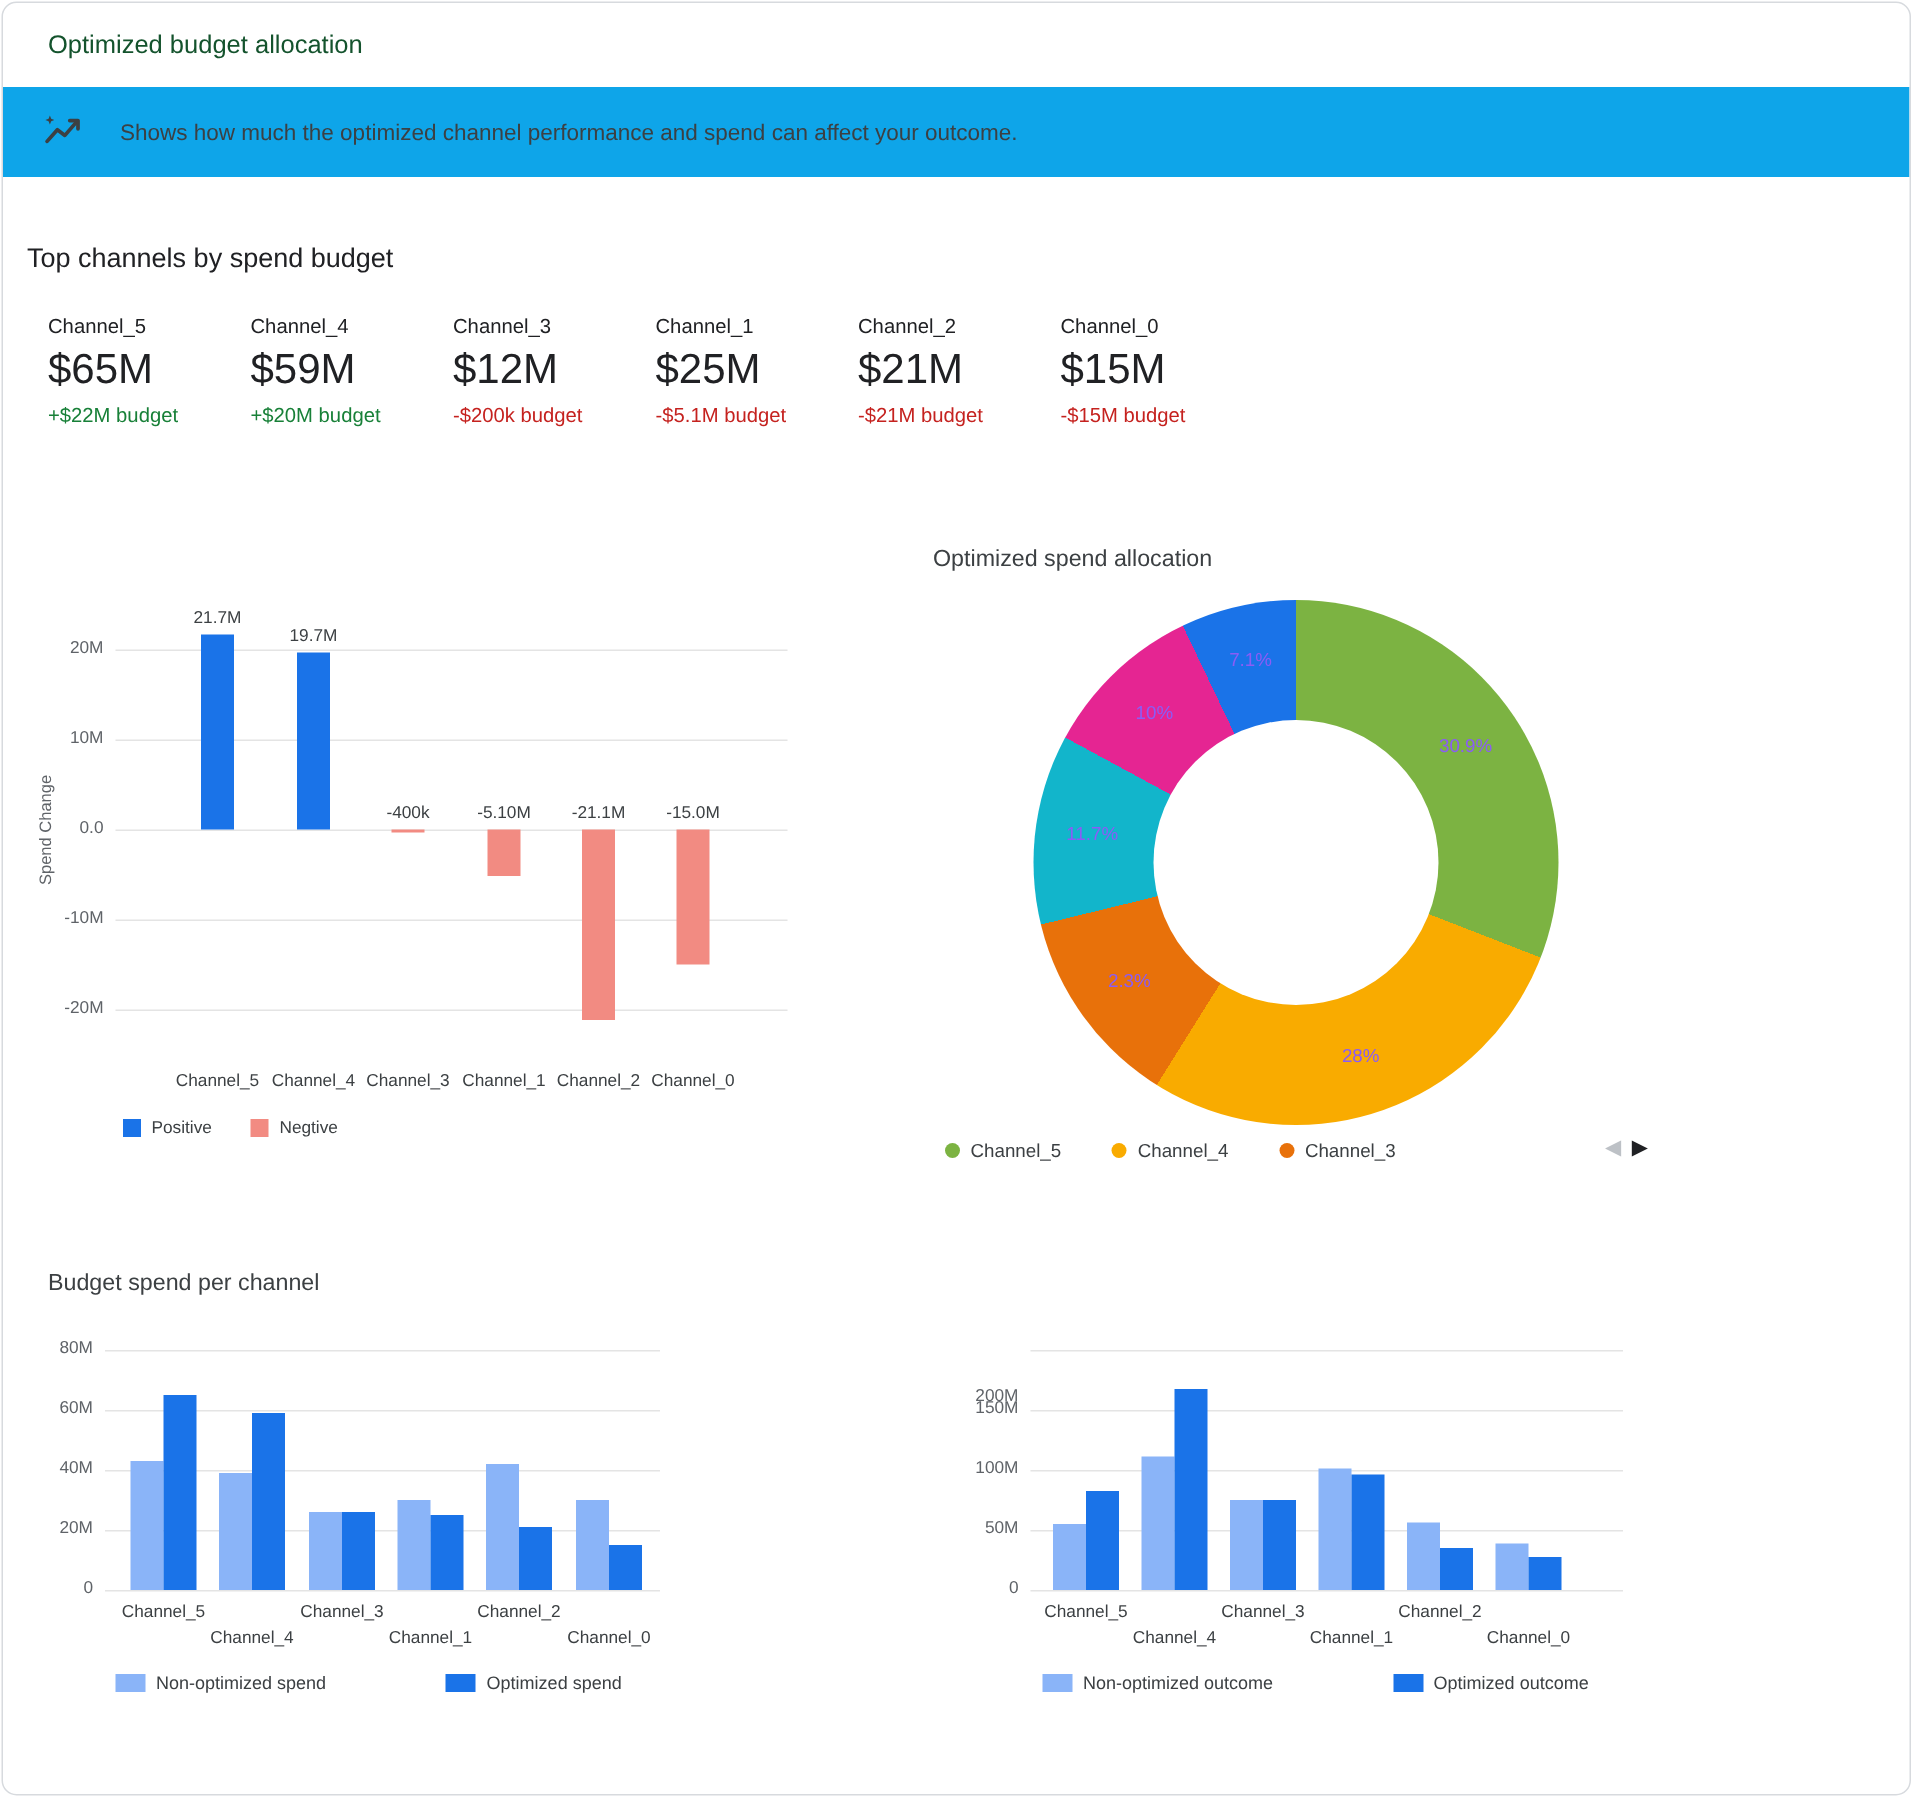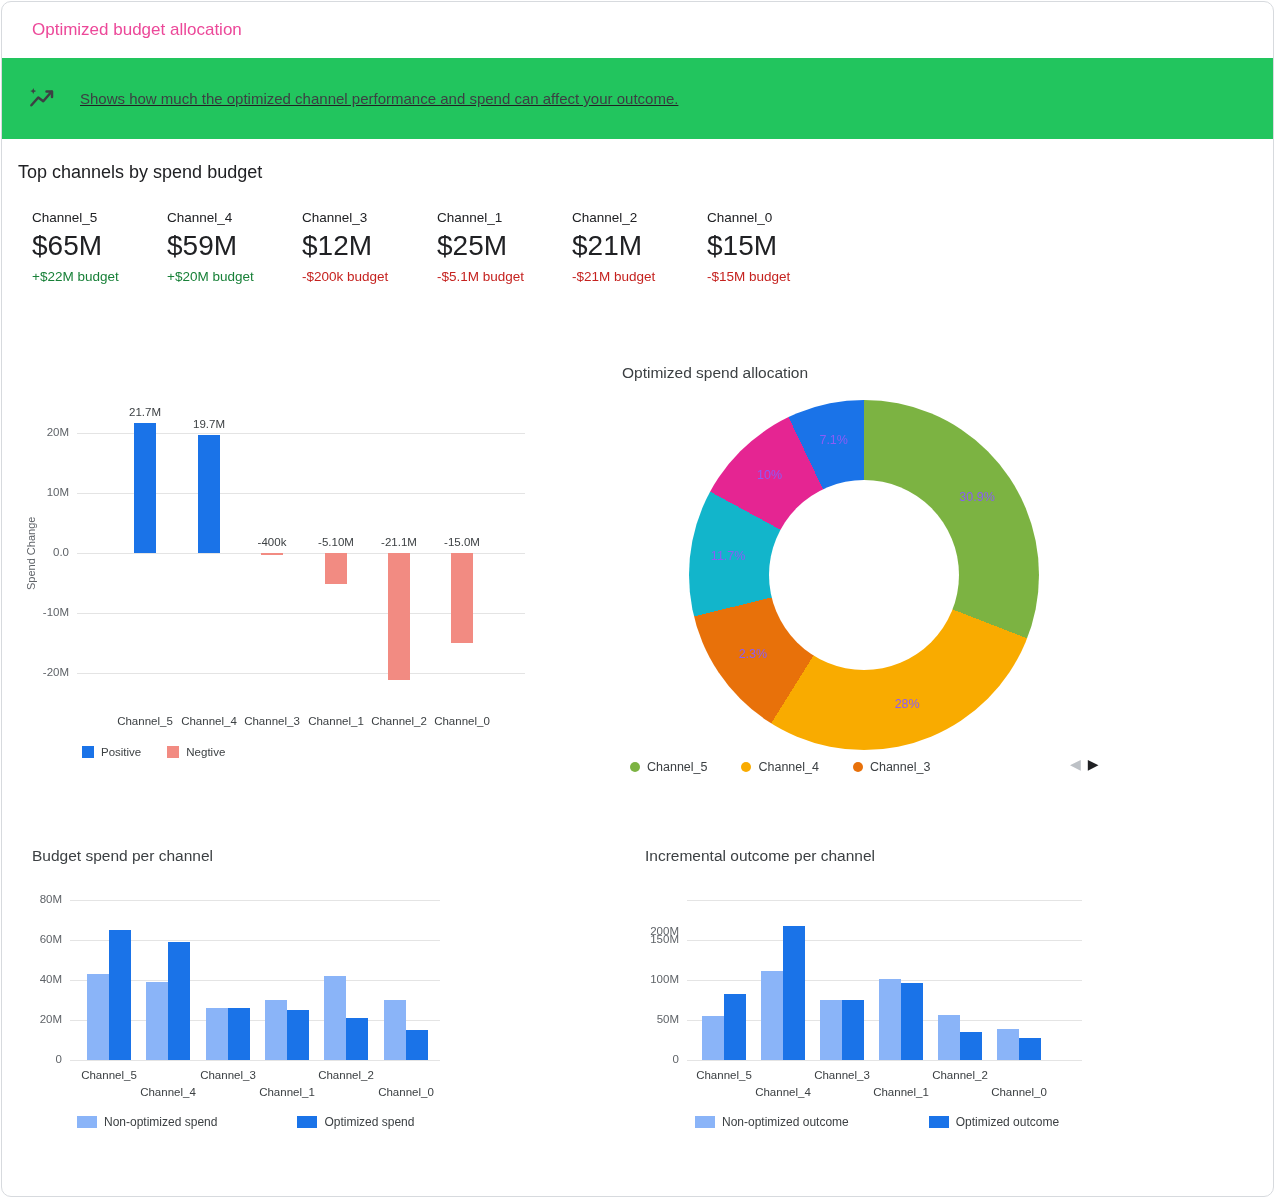--- a/index.html
+++ b/index.html
@@ -2,23 +2,23 @@
 <html><head>
 <meta charset="utf-8">
 <style>
   *{box-sizing:border-box;}
   html,body{margin:0;padding:0;}
   body{width:1275px;height:1198px;position:relative;background:#fff;
        font-family:"Liberation Sans","DejaVu Sans",sans-serif;color:#202124;}
   .card{position:absolute;left:0;top:0;width:1273px;height:1196px;margin:1px;
         border:1px solid #d7dade;border-radius:10px;background:#fff;overflow:hidden;}
   .titlebar{position:absolute;left:0;top:0;right:0;height:56px;display:flex;align-items:center;
-            padding-left:30px;font-size:17px;color:#ec4899;}
-  .banner{position:absolute;left:0;top:56px;right:0;height:81px;background:#22c55e;
-          display:flex;align-items:center;padding-left:24px;gap:22px;text-decoration:underline;}
+            padding-left:30px;font-size:17px;color:#14532d;}
+  .banner{position:absolute;left:0;top:56px;right:0;height:60px;background:#0ea5e9;
+          display:flex;align-items:center;padding-left:24px;gap:22px;}
   .banner-icon{width:32px;height:32px;display:flex;align-items:center;justify-content:center;}
   .banner-text{font-size:15px;color:#3c4043;}
   .section-title{position:absolute;left:16px;top:160px;margin:0;font-size:18px;font-weight:400;color:#202124;}
   .kpi-row{position:absolute;left:30px;top:208px;display:flex;}
   .kpi{width:135px;}
   .kpi-name{font-size:13.5px;color:#202124;}
   .kpi-value{font-size:28px;color:#202124;margin-top:5px;}
   .kpi-delta{font-size:13.5px;margin-top:7px;}
   .kpi-delta.up{color:#188038;}
   .kpi-delta.down{color:#c5221f;}
@@ -223,21 +223,20 @@
           <span>Non-optimized spend</span>
         </span>
         <span class="legend-item">
           <span class="swatch wide" style="background: rgb(26, 115, 232);"></span>
           <span>Optimized spend</span>
         </span>
       </div>
   </section>
 
   <section class="block" id="chart4">
-    <h3 class="chart-title">Incremental outcome per channel</h3>
     <div class="plot" id="c4-plot">
         <div class="gridline" style="top: 160px;"></div>
         <div class="ytick" style="top: 153px;">0</div>
         <div class="gridline" style="top: 120px;"></div>
         <div class="ytick" style="top: 113px;">50M</div>
         <div class="gridline" style="top: 80px;"></div>
         <div class="ytick" style="top: 73px;">100M</div>
         <div class="gridline" style="top: 40px;"></div>
         <div class="ytick" style="top: 33px;">150M</div>
         <div class="gridline" style="top: 0px;"></div>

